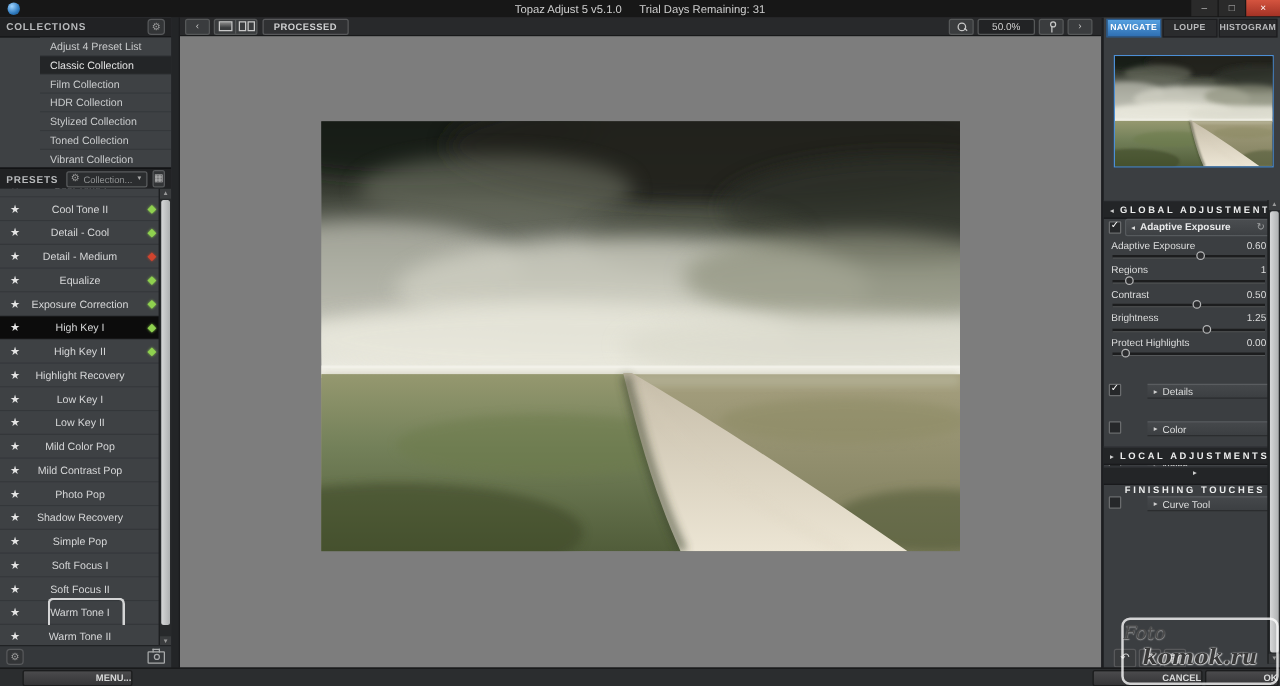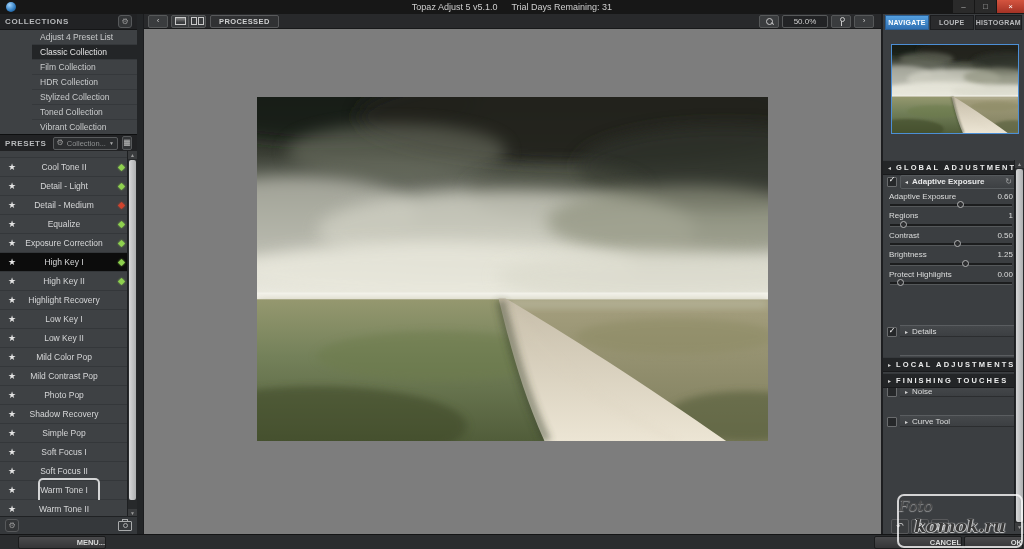--- a/index.html
+++ b/index.html
@@ -102,26 +102,26 @@
   .ae-bar .arr{font-size:6px;color:#ddd;}
   .ae-title{font-size:8px;font-weight:bold;color:#e8e9ea;}
   .reset-ic{margin-left:auto;font-size:8px;color:#9fa1a2;}
   .sliders{position:absolute;left:6px;right:11px;top:177px;}
   .sl{height:19.5px;position:relative;}
   .sl-top{display:flex;justify-content:space-between;font-size:8px;color:#dcdddd;height:10px;align-items:center;}
   .sl-track{position:relative;height:8px;}
   .sl-track::before{content:"";position:absolute;left:1px;right:1px;top:3px;height:2px;background:#1c1d1e;border-bottom:1px solid #55585a;}
   .sl-thumb{position:absolute;top:0;width:7px;height:7px;border-radius:50%;background:#2c2d2f;border:1px solid #b4b5b6;box-sizing:border-box;}
   .subs{position:absolute;left:0;right:7px;top:293px;}
-  .sub-row{height:30px;display:flex;align-items:flex-end;}
+  .sub-row{height:30px;display:flex;align-items:flex-start;gap:18px;}
   .sub-bar{flex:1;margin-left:3px;height:10px;background:linear-gradient(#45484b,#3c3f42);border-top:1px solid #5a5d60;
            border-bottom:1px solid #2b2d2f;display:flex;align-items:center;gap:4px;padding:0 5px;}
   .sub-bar .arr{font-size:6px;color:#cfcfcf;}
   .sub-label{font-size:8px;color:#dedfdf;}
-  .hdr-local{top:343px;} .hdr-finish{top:359px;} .hdr-global{top:146px;}
+  .hdr-local{top:343px;} .hdr-finish{top:359px;flex-direction:column;} .hdr-global{top:146px;}
   .history{position:absolute;left:8px;top:505px;display:flex;gap:2px;}
   .hist-btn{width:16px;height:13px;background:#3a3c3e;border:1px solid #58595b;border-radius:2px;color:#d0d0d0;
             font-size:9px;line-height:12px;text-align:center;}
   .rscroll{position:absolute;right:0;top:146px;width:9px;bottom:4px;background:#27292b;border-left:1px solid #1d1f21;}
   .rscroll .scroll-thumb{top:9px;bottom:9px;}
   
   .bottombar{position:absolute;left:0;right:0;bottom:0;height:14px;background:#2b2d2f;border-top:1px solid #141516;}
   .bb-btn{position:absolute;top:1px;height:11px;background:linear-gradient(#4b4b4d,#353537);border:1px solid #1b1c1d;
           border-radius:2px;color:#d8d9d9;font-size:7.5px;font-weight:bold;text-align:right;line-height:11px;}
   .btn-menu{left:18px;width:86px;}
@@ -240,21 +240,21 @@
           <span class="plabel">Cool Tone I</span>
           <span class="pdot"></span>
         </div>
         <div class="preset-row">
           <span class="star">★</span>
           <span class="plabel">Cool Tone II</span>
           <span class="pdot dot-green"></span>
         </div>
         <div class="preset-row">
           <span class="star">★</span>
-          <span class="plabel">Detail - Light</span>
+          <span class="plabel">Detail - Cool</span>
           <span class="pdot dot-green"></span>
         </div>
         <div class="preset-row">
           <span class="star">★</span>
           <span class="plabel">Detail - Medium</span>
           <span class="pdot dot-red"></span>
         </div>
         <div class="preset-row">
           <span class="star">★</span>
           <span class="plabel">Equalize</span>

